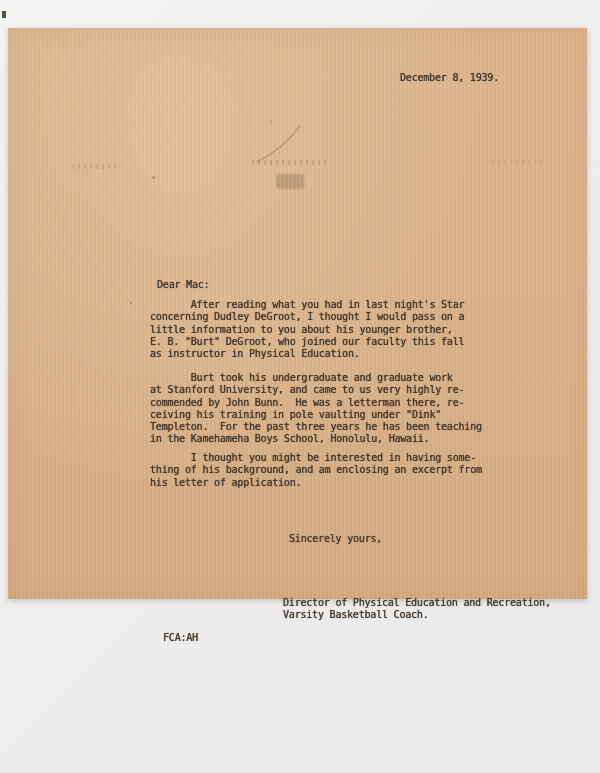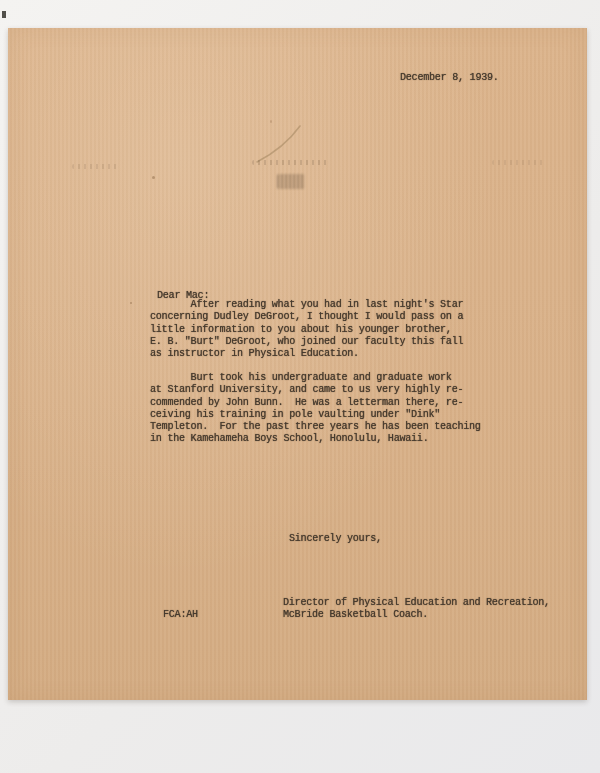--- a/index.html
+++ b/index.html
@@ -10,49 +10,48 @@
     overflow: hidden;
   }
   .scan {
     position: relative;
     width: 600px; height: 773px;
     background: linear-gradient(135deg, #f4f3f1 0%, #edecEB 60%, #e9e9eb 100%);
   }
   .paper {
     position: absolute;
     left: 8px; top: 28px;
-    width: 579px; height: 672px;
+    width: 579px; height: 571px;
     background:
       repeating-linear-gradient(90deg,
         rgba(255,255,255,0.035) 0px, rgba(255,255,255,0.035) 2px,
         rgba(92,58,20,0.028) 2px, rgba(92,58,20,0.028) 4px),
       radial-gradient(ellipse at 30% 20%, rgba(255,244,225,0.18) 0%, rgba(255,244,225,0) 55%),
       linear-gradient(180deg, #dcb48c 0%, var(--paper, #d9b189) 55%, #d4ac83 100%);
     box-shadow: 0 2px 5px rgba(60,50,40,0.22), inset 0 0 22px rgba(150,100,50,0.10);
-    font-family: Liberation Mono, monospace;
   }
   .ink {
     position: absolute;
     color: var(--ink, #453a2e);
     font-size: 10px;
     line-height: 12.3px;
     letter-spacing: -0.2px;
     white-space: pre;
     text-shadow: 0 0 1.1px rgba(70,54,38,0.75), 0.3px 0.3px 0.6px rgba(70,54,38,0.35);
   }
   
   .date       { left: 392px; top: 44px;  }
   .recipient  { left: 149px; top: 186px; }
-  .salutation { left: 149px; top: 262px; text-align: center; }
+  .salutation { left: 149px; top: 251px; text-align: center; }
   .para-1     { left: 142px; top: 271px; }
   .para-2     { left: 142px; top: 344px; }
   .para-3     { left: 142px; top: 424px; }
   .closing    { left: 281px; top: 505px; }
   .signature  { left: 275px; top: 569px; }
-  .initials   { left: 155px; top: 581px; }
+  .initials   { left: 155px; top: 604px; }
 
   
   .edge-mark {
     position: absolute; left: 2px; top: 11px;
     width: 4px; height: 7px;
     background: #35322d; opacity: 0.85;
   }
   .pencil-svg { position: absolute; left: 0; top: 0; pointer-events: none; }
   .ghost {
     position: absolute;
@@ -108,22 +107,25 @@
 E. B. "Burt" DeGroot, who joined our faculty this fall
 as instructor in Physical Education.</div>
 
     <div class="ink para-2">       Burt took his undergraduate and graduate work
 at Stanford University, and came to us very highly re-
 commended by John Bunn.  He was a letterman there, re-
 ceiving his training in pole vaulting under "Dink"
 Templeton.  For the past three years he has been teaching
 in the Kamehameha Boys School, Honolulu, Hawaii.</div>
 
+    <div class="ink para-3">       I thought you might be interested in having some-
+thing of his background, and am enclosing an excerpt from
+his letter of application.</div>
 
     <div class="ink closing">Sincerely yours,</div>
 
     <div class="ink signature">Director of Physical Education and Recreation,
-McBride Basketball Coach.</div>
+Varsity Basketball Coach.</div>
 
     <div class="ink initials">FCA:AH</div>
 
   </div>
 </div>
 
 </body></html>

